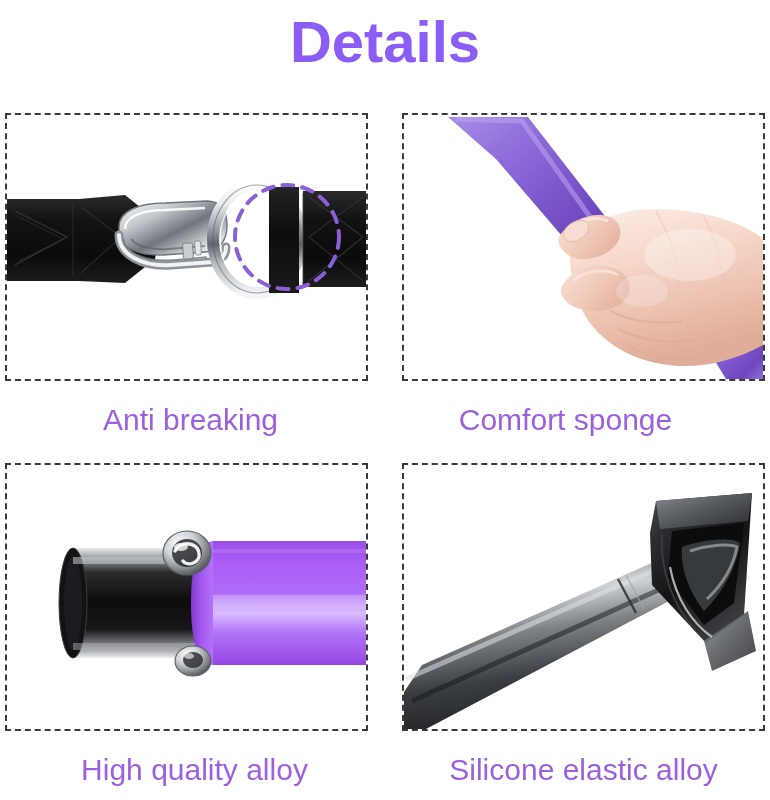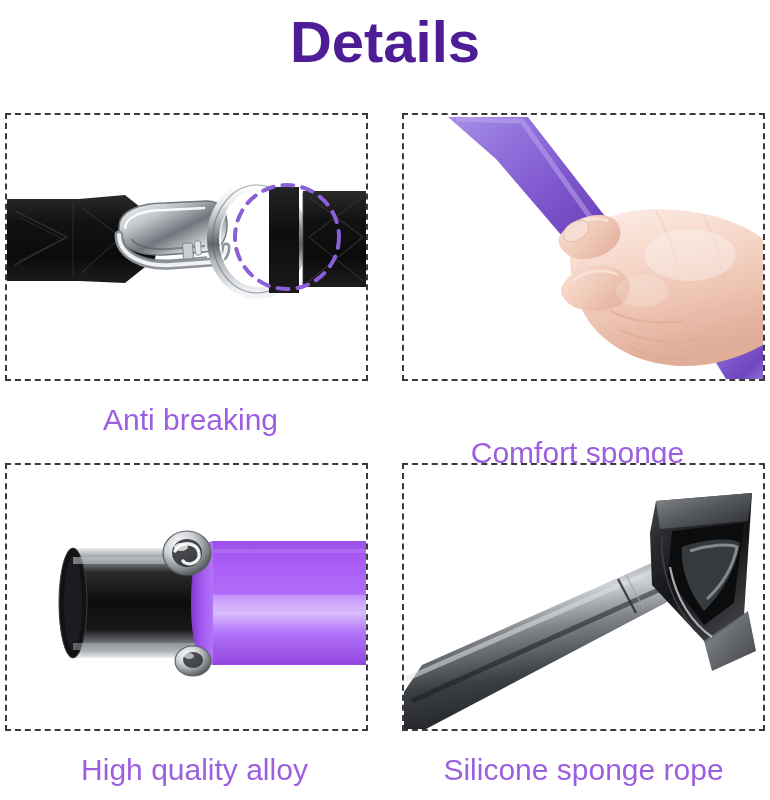--- a/index.html
+++ b/index.html
@@ -26,21 +26,21 @@
   
   #page-title {
     position: absolute;
     left: 0;
     top: 6px;
     width: 770px;
     text-align: center;
     font-size: 58px;
     font-weight: 700;
     letter-spacing: 0px;
-    color: #4c1d95;
+    color: #8b5cf6;
     line-height: 72px;
     white-space: nowrap;
   }
 
   
   .panel {
     position: absolute;
     border: 2px dashed #3a3a3a;
     background: #ffffff;
     overflow: hidden;
@@ -61,21 +61,21 @@
     font-weight: 400;
   }
 
   
   #panel-anti-breaking  { left: 5px;   top: 113px; width: 363px; height: 268px; }
   #panel-comfort-sponge { left: 402px; top: 113px; width: 363px; height: 268px; }
   #panel-alloy          { left: 5px;   top: 463px; width: 363px; height: 268px; }
   #panel-rope           { left: 402px; top: 463px; width: 363px; height: 268px; }
 
   #caption-anti-breaking  { left: 9px;   top: 400px; width: 363px; }
-  #caption-comfort-sponge { left: 396px; top: 400px; width: 363px; margin-top: 33px; }
+  #caption-comfort-sponge { left: 384px; top: 400px; width: 363px; }
   #caption-alloy          { left: 13px;   top: 750px; width: 363px; }
   #caption-rope           { left: 402px; top: 750px; width: 363px; }
 
   svg { display: block; }
 </style>
 </head>
 <body>
 
 <div id="page">
 
@@ -308,15 +308,15 @@
 
         <path d="M268,66 L340,58 L330,138 L300,160 L264,112 Z" fill="#0b0c0d"></path>
         <path d="M278,82 C300,74 328,72 336,78 C332,104 318,128 300,146 C286,128 276,104 278,82 Z" fill="#47494d" opacity="0.75"></path>
         <path d="M286,86 C304,80 326,78 333,82 C329,102 318,120 303,134" fill="none" stroke="#d4d7da" stroke-width="3" opacity="0.5"></path>
 
         <path d="M266,102 C272,134 288,158 308,172" fill="none" stroke="#c6cacd" stroke-width="2.2" opacity="0.85"></path>
         <path d="M258,70 C256,104 268,140 292,166" fill="none" stroke="#3b3d41" stroke-width="2" opacity="0.9"></path>
       </svg>
     </div>
   </div>
-  <div class="caption" id="caption-rope">Silicone sponge rope</div>
+  <div class="caption" id="caption-rope">Silicone elastic alloy</div>
 
 </div>
 
 </body></html>

